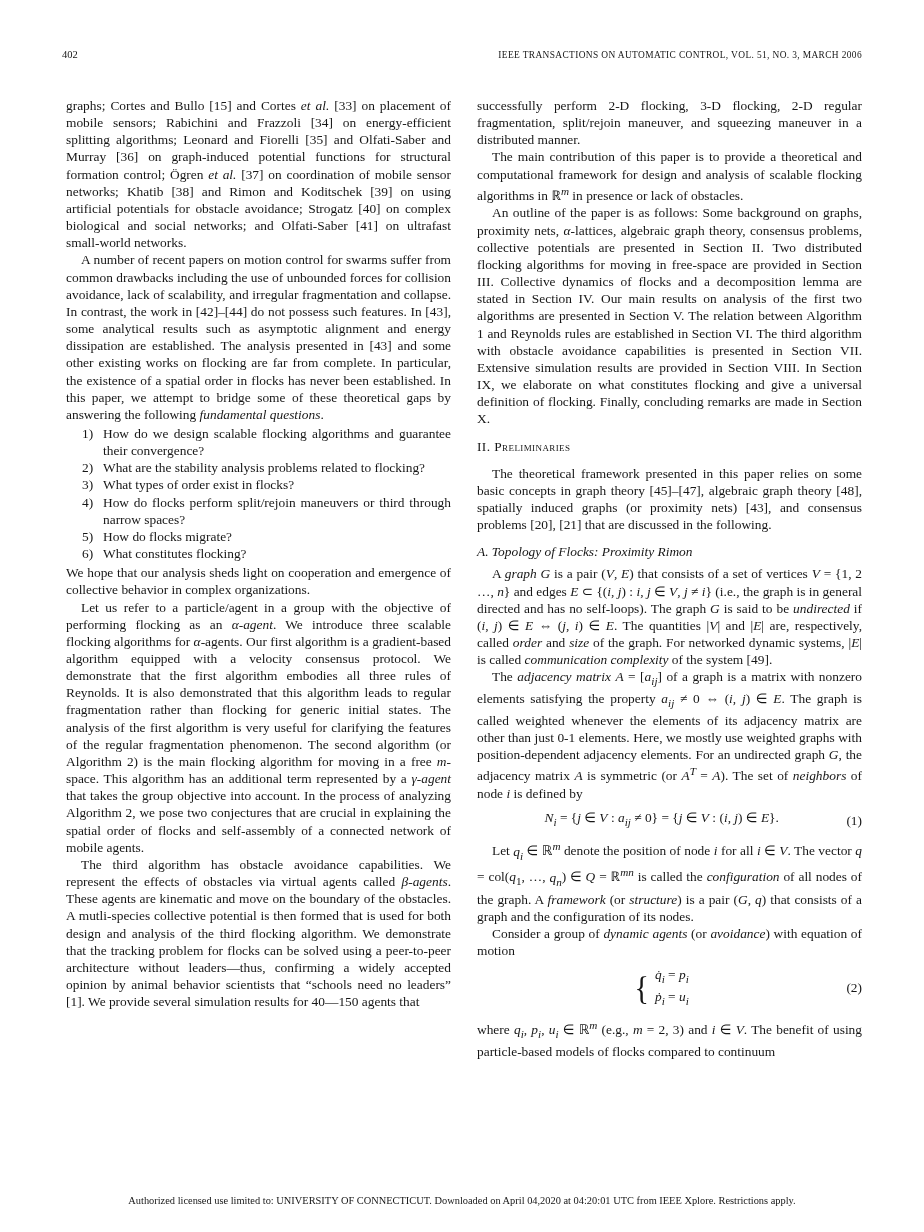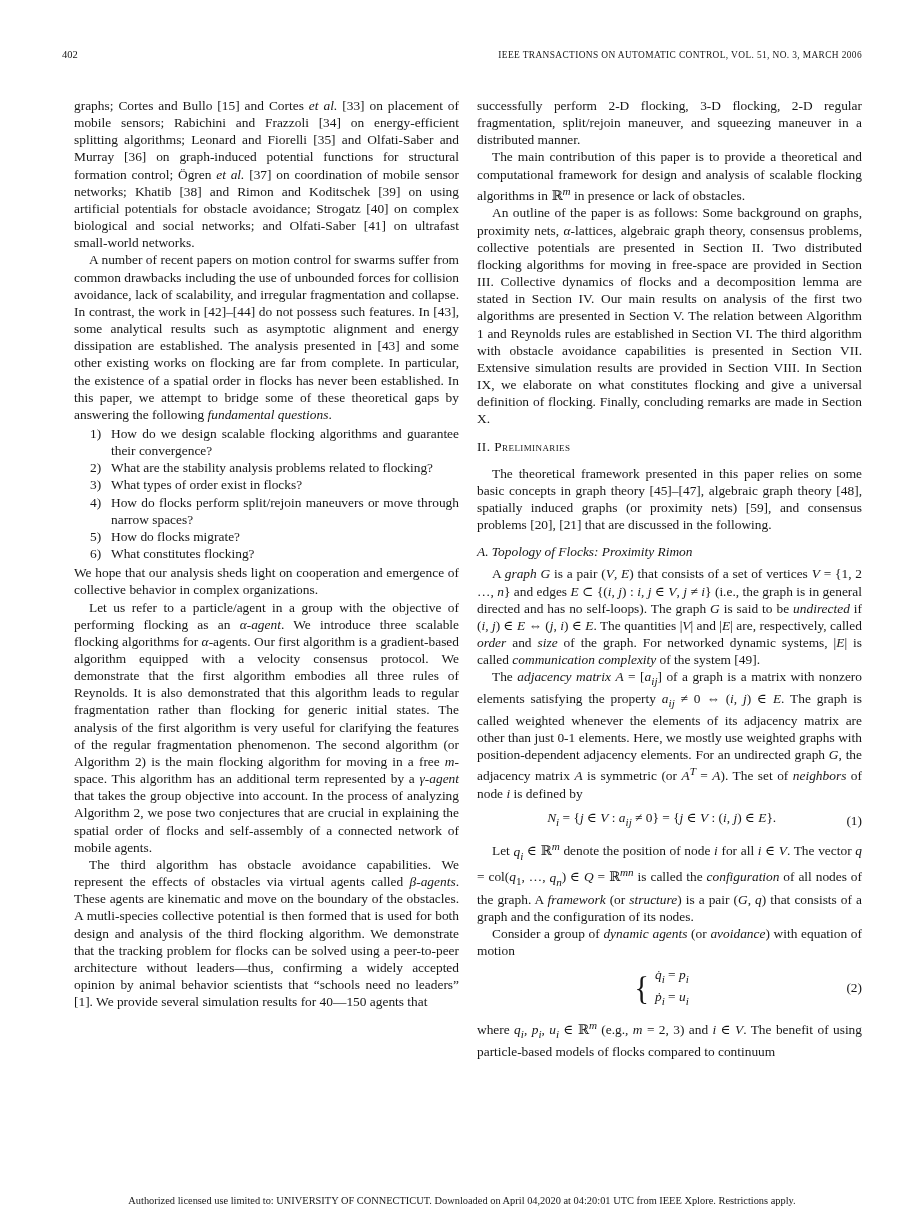--- a/index.html
+++ b/index.html
@@ -16,22 +16,22 @@
   .page { position: absolute; inset: 0; padding-left: 20px; }
 
   .running-header {
     position: absolute; top: 49px; left: 62px; right: 62px;
     display: flex; justify-content: space-between; align-items: baseline;
   }
   .page-number { font-size: 10.5px; }
   .journal-line { font-size: 9.4px; letter-spacing: 0.04em; }
 
   .columns {
-    position: absolute; top: 97px; left: 74px; right: 62px;
-    display: flex; justify-content: space-between;
+    position: absolute; top: 97px; left: 66px; right: 62px;
+    display: flex; justify-content: space-between; font-family: Liberation Serif, serif;
   }
   .column {
     width: 385px;
     font-size: 13.4px;
     line-height: 17.15px;
     text-align: justify;
   }
   .column p { margin: 0; text-indent: 15px; }
   .column p.no-indent { text-indent: 0; }
 
@@ -90,21 +90,21 @@
         <div class="list-item">
           <span class="li-num">2)</span>
           <span class="li-text">What are the stability analysis problems related to flocking?</span>
         </div>
         <div class="list-item">
           <span class="li-num">3)</span>
           <span class="li-text">What types of order exist in flocks?</span>
         </div>
         <div class="list-item">
           <span class="li-num">4)</span>
-          <span class="li-text">How do flocks perform split/rejoin maneuvers or move through narrow spaces?</span>
+          <span class="li-text">How do flocks perform split/rejoin maneuvers or third through narrow spaces?</span>
         </div>
         <div class="list-item">
           <span class="li-num">5)</span>
           <span class="li-text">How do flocks migrate?</span>
         </div>
         <div class="list-item">
           <span class="li-num">6)</span>
           <span class="li-text">What constitutes flocking?</span>
         </div>
       </div>
@@ -114,21 +114,21 @@
       <p>The third algorithm has obstacle avoidance capabilities. We represent the effects of obstacles via virtual agents called <i>β-agents</i>. These agents are kinematic and move on the boundary of the obstacles. A mutli-species collective potential is then formed that is used for both design and analysis of the third flocking algorithm. We demonstrate that the tracking problem for flocks can be solved using a peer-to-peer architecture without leaders—thus, confirming a widely accepted opinion by animal behavior scientists that “schools need no leaders” [1]. We provide several simulation results for 40—150 agents that</p>
     </section>
 
     <section class="column">
       <p class="no-indent">successfully perform 2-D flocking, 3-D flocking, 2-D regular fragmentation, split/rejoin maneuver, and squeezing maneuver in a distributed manner.</p>
       <p>The main contribution of this paper is to provide a theoretical and computational framework for design and analysis of scalable flocking algorithms in ℝ<sup><i>m</i></sup> in presence or lack of obstacles.</p>
       <p>An outline of the paper is as follows: Some background on graphs, proximity nets, <i>α</i>-lattices, algebraic graph theory, consensus problems, collective potentials are presented in Section II. Two distributed flocking algorithms for moving in free-space are provided in Section III. Collective dynamics of flocks and a decomposition lemma are stated in Section IV. Our main results on analysis of the first two algorithms are presented in Section V. The relation between Algorithm 1 and Reynolds rules are established in Section VI. The third algorithm with obstacle avoidance capabilities is presented in Section VII. Extensive simulation results are provided in Section VIII. In Section IX, we elaborate on what constitutes flocking and give a universal definition of flocking. Finally, concluding remarks are made in Section X.</p>
 
       <h2 class="section-heading">II. Preliminaries</h2>
 
-      <p>The theoretical framework presented in this paper relies on some basic concepts in graph theory [45]–[47], algebraic graph theory [48], spatially induced graphs (or proximity nets) [59], and consensus problems [20], [21] that are discussed in the following.</p>
+      <p>The theoretical framework presented in this paper relies on some basic concepts in graph theory [45]–[47], algebraic graph theory [48], spatially induced graphs (or proximity nets) [43], and consensus problems [20], [21] that are discussed in the following.</p>
 
       <h3 class="subsection-heading">A. Topology of Flocks: Proximity Rimon</h3>
 
       <p>A <i>graph</i> <i>G</i> is a pair (<i>V</i>, <i>E</i>) that consists of a set of vertices <i>V</i> = {1, 2 …, <i>n</i>} and edges <i>E</i> ⊂ {(<i>i</i>, <i>j</i>) : <i>i</i>, <i>j</i> ∈ <i>V</i>, <i>j</i> ≠ <i>i</i>} (i.e., the graph is in general directed and has no self-loops). The graph <i>G</i> is said to be <i>undirected</i> if (<i>i</i>, <i>j</i>) ∈ <i>E</i> ⇔ (<i>j</i>, <i>i</i>) ∈ <i>E</i>. The quantities |<i>V</i>| and |<i>E</i>| are, respectively, called <i>order</i> and <i>size</i> of the graph. For networked dynamic systems, |<i>E</i>| is called <i>communication complexity</i> of the system [49].</p>
       <p>The <i>adjacency matrix</i> <i>A</i> = [<i>a<sub>ij</sub></i>] of a graph is a matrix with nonzero elements satisfying the property <i>a<sub>ij</sub></i> ≠ 0 ⇔ (<i>i</i>, <i>j</i>) ∈ <i>E</i>. The graph is called weighted whenever the elements of its adjacency matrix are other than just 0-1 elements. Here, we mostly use weighted graphs with position-dependent adjacency elements. For an undirected graph <i>G</i>, the adjacency matrix <i>A</i> is symmetric (or <i>A</i><sup><i>T</i></sup> = <i>A</i>). The set of <i>neighbors</i> of node <i>i</i> is defined by</p>
 
       <div class="equation">
         <span class="eq-body"><i>N<sub>i</sub></i> = {<i>j</i> ∈ <i>V</i> : <i>a<sub>ij</sub></i> ≠ 0} = {<i>j</i> ∈ <i>V</i> : (<i>i</i>, <i>j</i>) ∈ <i>E</i>}.</span>
         <span class="eq-number">(1)</span>
       </div>

